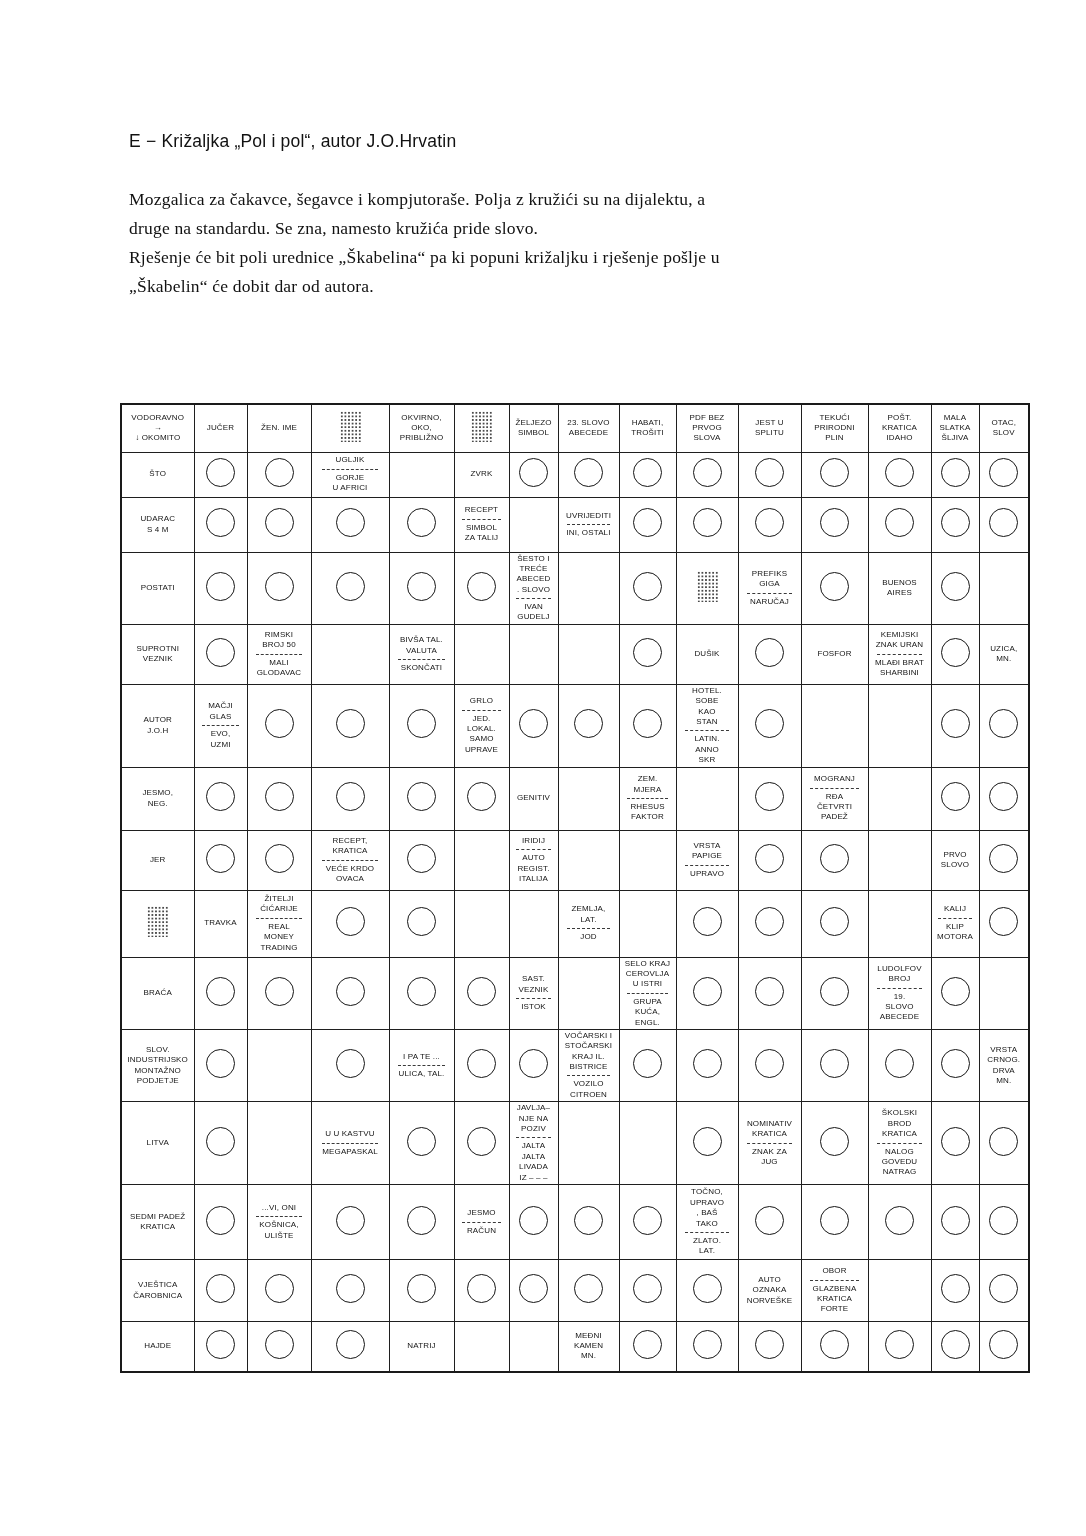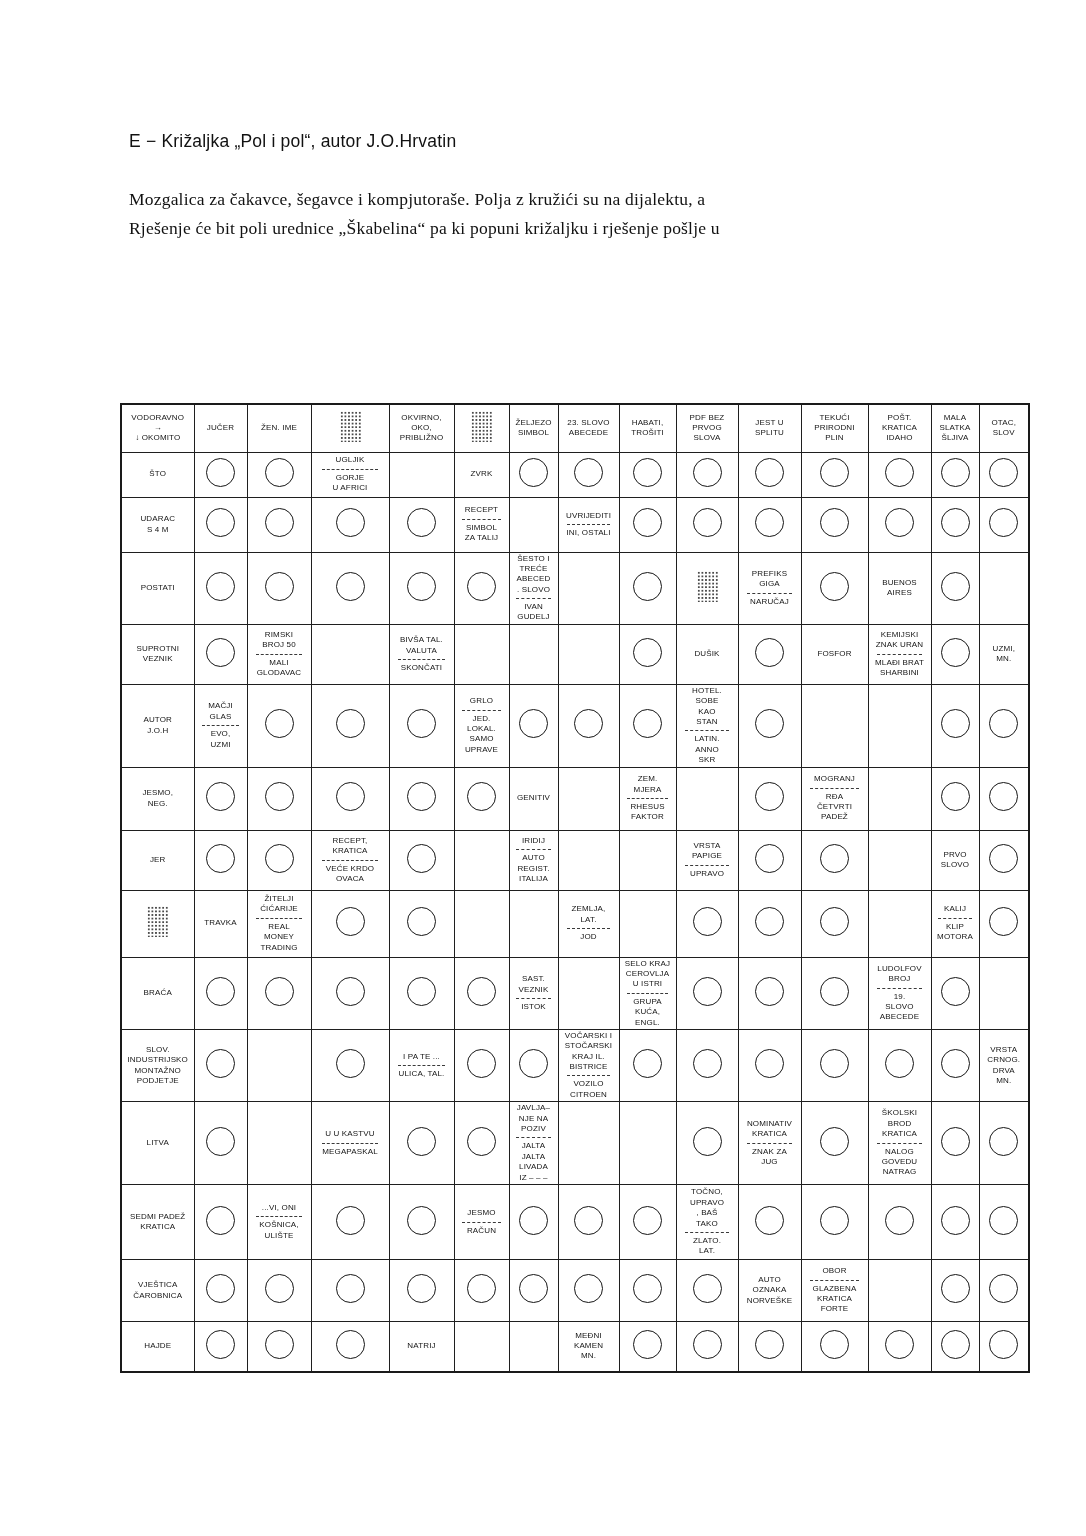--- a/index.html
+++ b/index.html
@@ -76,21 +76,23 @@
     background-position:0 0;
   }
 </style>
 </head>
 <body>
 
 <div class="page">
   <div class="title">E − Križaljka „Pol i pol“, autor J.O.Hrvatin</div>
   <div class="intro">
     <div>Mozgalica za čakavce, šegavce i kompjutoraše. Polja z kružići su na dijalektu, a</div>
+    <div>druge na standardu. Se zna, namesto kružića pride slovo.</div>
     <div>Rješenje će bit poli urednice „Škabelina“ pa ki popuni križaljku i rješenje pošlje u</div>
+    <div>„Škabelin“ će dobit dar od autora.</div>
   </div>
   <table class="grid">
     <colgroup>
         <col style="width: 73px;">
         <col style="width: 53px;">
         <col style="width: 64px;">
         <col style="width: 78px;">
         <col style="width: 65px;">
         <col style="width: 55px;">
         <col style="width: 49px;">
@@ -287,21 +289,21 @@
           </td>
           <td>
             <div class="cell-text">KEMIJSKI
 ZNAK URAN</div>
             <div class="dash"></div>
             <div class="cell-text">MLAĐI BRAT
 SHARBINI</div>
           </td>
           <td><span class="circle"></span></td>
           <td>
-            <div class="cell-text">UZMI,
+            <div class="cell-text">UZICA,
 MN.</div>
           </td>
         </tr>
         <tr style="height: 77px;">
           <td>
             <div class="cell-text">AUTOR
 J.O.H</div>
           </td>
           <td>
             <div class="cell-text">MAČJI

